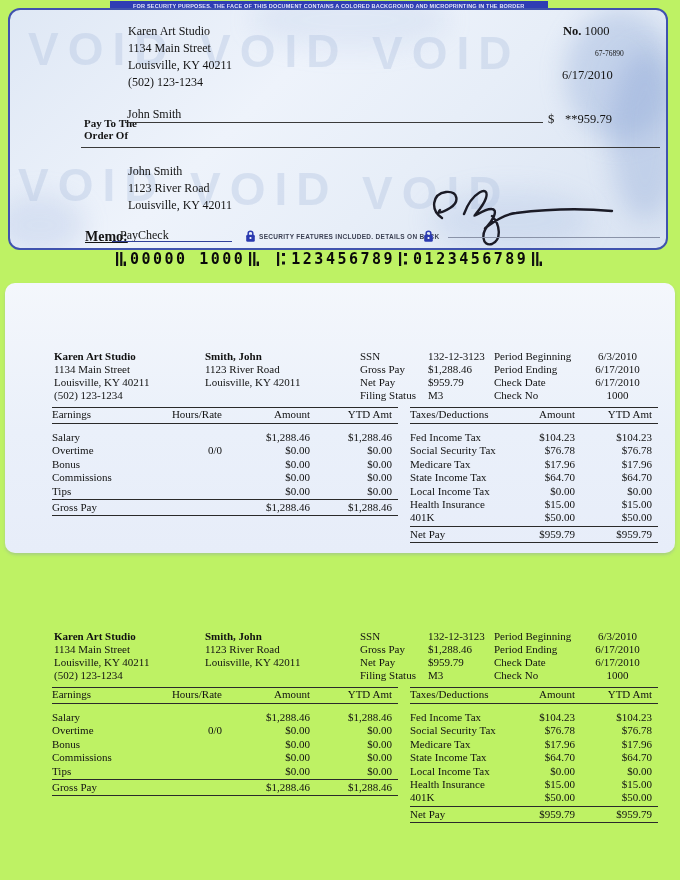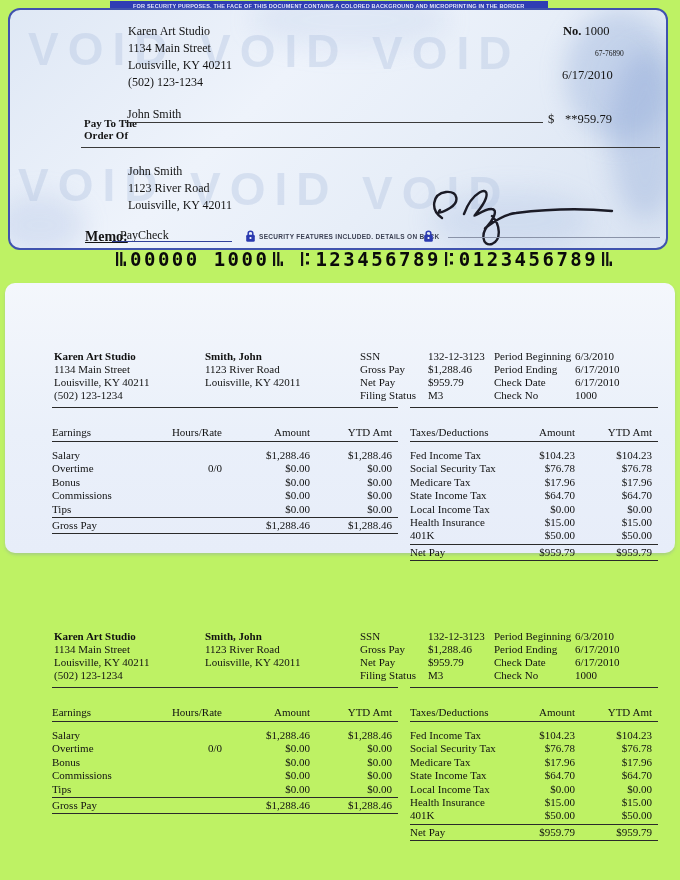--- a/index.html
+++ b/index.html
@@ -42,42 +42,42 @@
   .memo-line{position:absolute;left:102px;top:231px;width:120px;border-bottom:1.5px solid #30409a;}
   .lock{position:absolute;width:11px;height:14px;}
   .lock1{left:235px;top:219px;}
   .lock2{left:413px;top:219px;}
   .sec-note{position:absolute;left:249px;top:223px;font-family:"Liberation Sans","DejaVu Sans",sans-serif;
             font-size:6.5px;font-weight:bold;color:#3a3f52;letter-spacing:.3px;}
 
   
   .micr{position:absolute;left:112px;top:250px;height:18px;display:flex;align-items:center;
         font-family:"DejaVu Sans Mono","Liberation Mono",monospace;font-weight:bold;
-        font-size:19px;letter-spacing:2.5px;color:#0a0a0a;}
+        font-size:15px;letter-spacing:2.5px;color:#0a0a0a;}
   .micr .gap{width:10px;}
   .msym{display:inline-block;margin:0 4px;line-height:0;}
 
   
   .stub-sheet{position:absolute;left:5px;top:283px;width:670px;height:270px;border-radius:10px;
               background:linear-gradient(180deg,#f4f7fc,#eaf0fa 55%,#e7edf9);
               box-shadow:0 2px 3px rgba(130,150,180,.35);}
 
   
   .stub{position:absolute;left:50px;width:612px;height:220px;font-size:11px;line-height:13px;color:#111;}
   .stub1{top:350px;} .stub2{top:630px;}
   .blk{position:absolute;top:0;}
   .blk .bold{font-weight:bold;}
   .employer{left:4px;} .employee{left:155px;}
   .ilabels{left:310px;width:64px;} .ivalues{left:378px;width:64px;}
-  .plabels{left:444px;width:80px;} .pvalues{left:525px;width:85px;}
+  .plabels{left:444px;width:80px;} .pvalues{left:525px;width:85px;text-align:center;}
 
   .tables{position:absolute;top:57px;left:0;width:612px;}
   .ptable{position:absolute;top:0;}
   .t-earn{left:2px;width:346px;} .t-ded{left:360px;width:248px;font-family:Liberation Serif, serif;}
-  .hdr{display:flex;border-top:1.3px solid #2a2a2a;border-bottom:1.3px solid #2a2a2a;padding:18px 0 2px;}
+  .hdr{display:flex;border-top:1.3px solid #2a2a2a;border-bottom:1.3px solid #2a2a2a;padding:0 0 2px;}
   .tbody{margin-top:7px;}
   .row{display:flex;height:13.4px;}
   .total{display:flex;border-top:1.3px solid #2a2a2a;border-bottom:1.3px solid #2a2a2a;
          margin-top:1px;padding:1px 0 1px;}
   .cl{flex:1;text-align:left;}
   .t-earn .ch{width:60px;text-align:right;}
   .t-earn .ca{width:88px;text-align:right;}
   .t-earn .cy{width:88px;text-align:right;padding-right:6px;box-sizing:border-box;}
   .t-ded .ca{width:75px;text-align:right;}
   .t-ded .cy{width:83px;text-align:right;padding-right:6px;box-sizing:border-box;}

